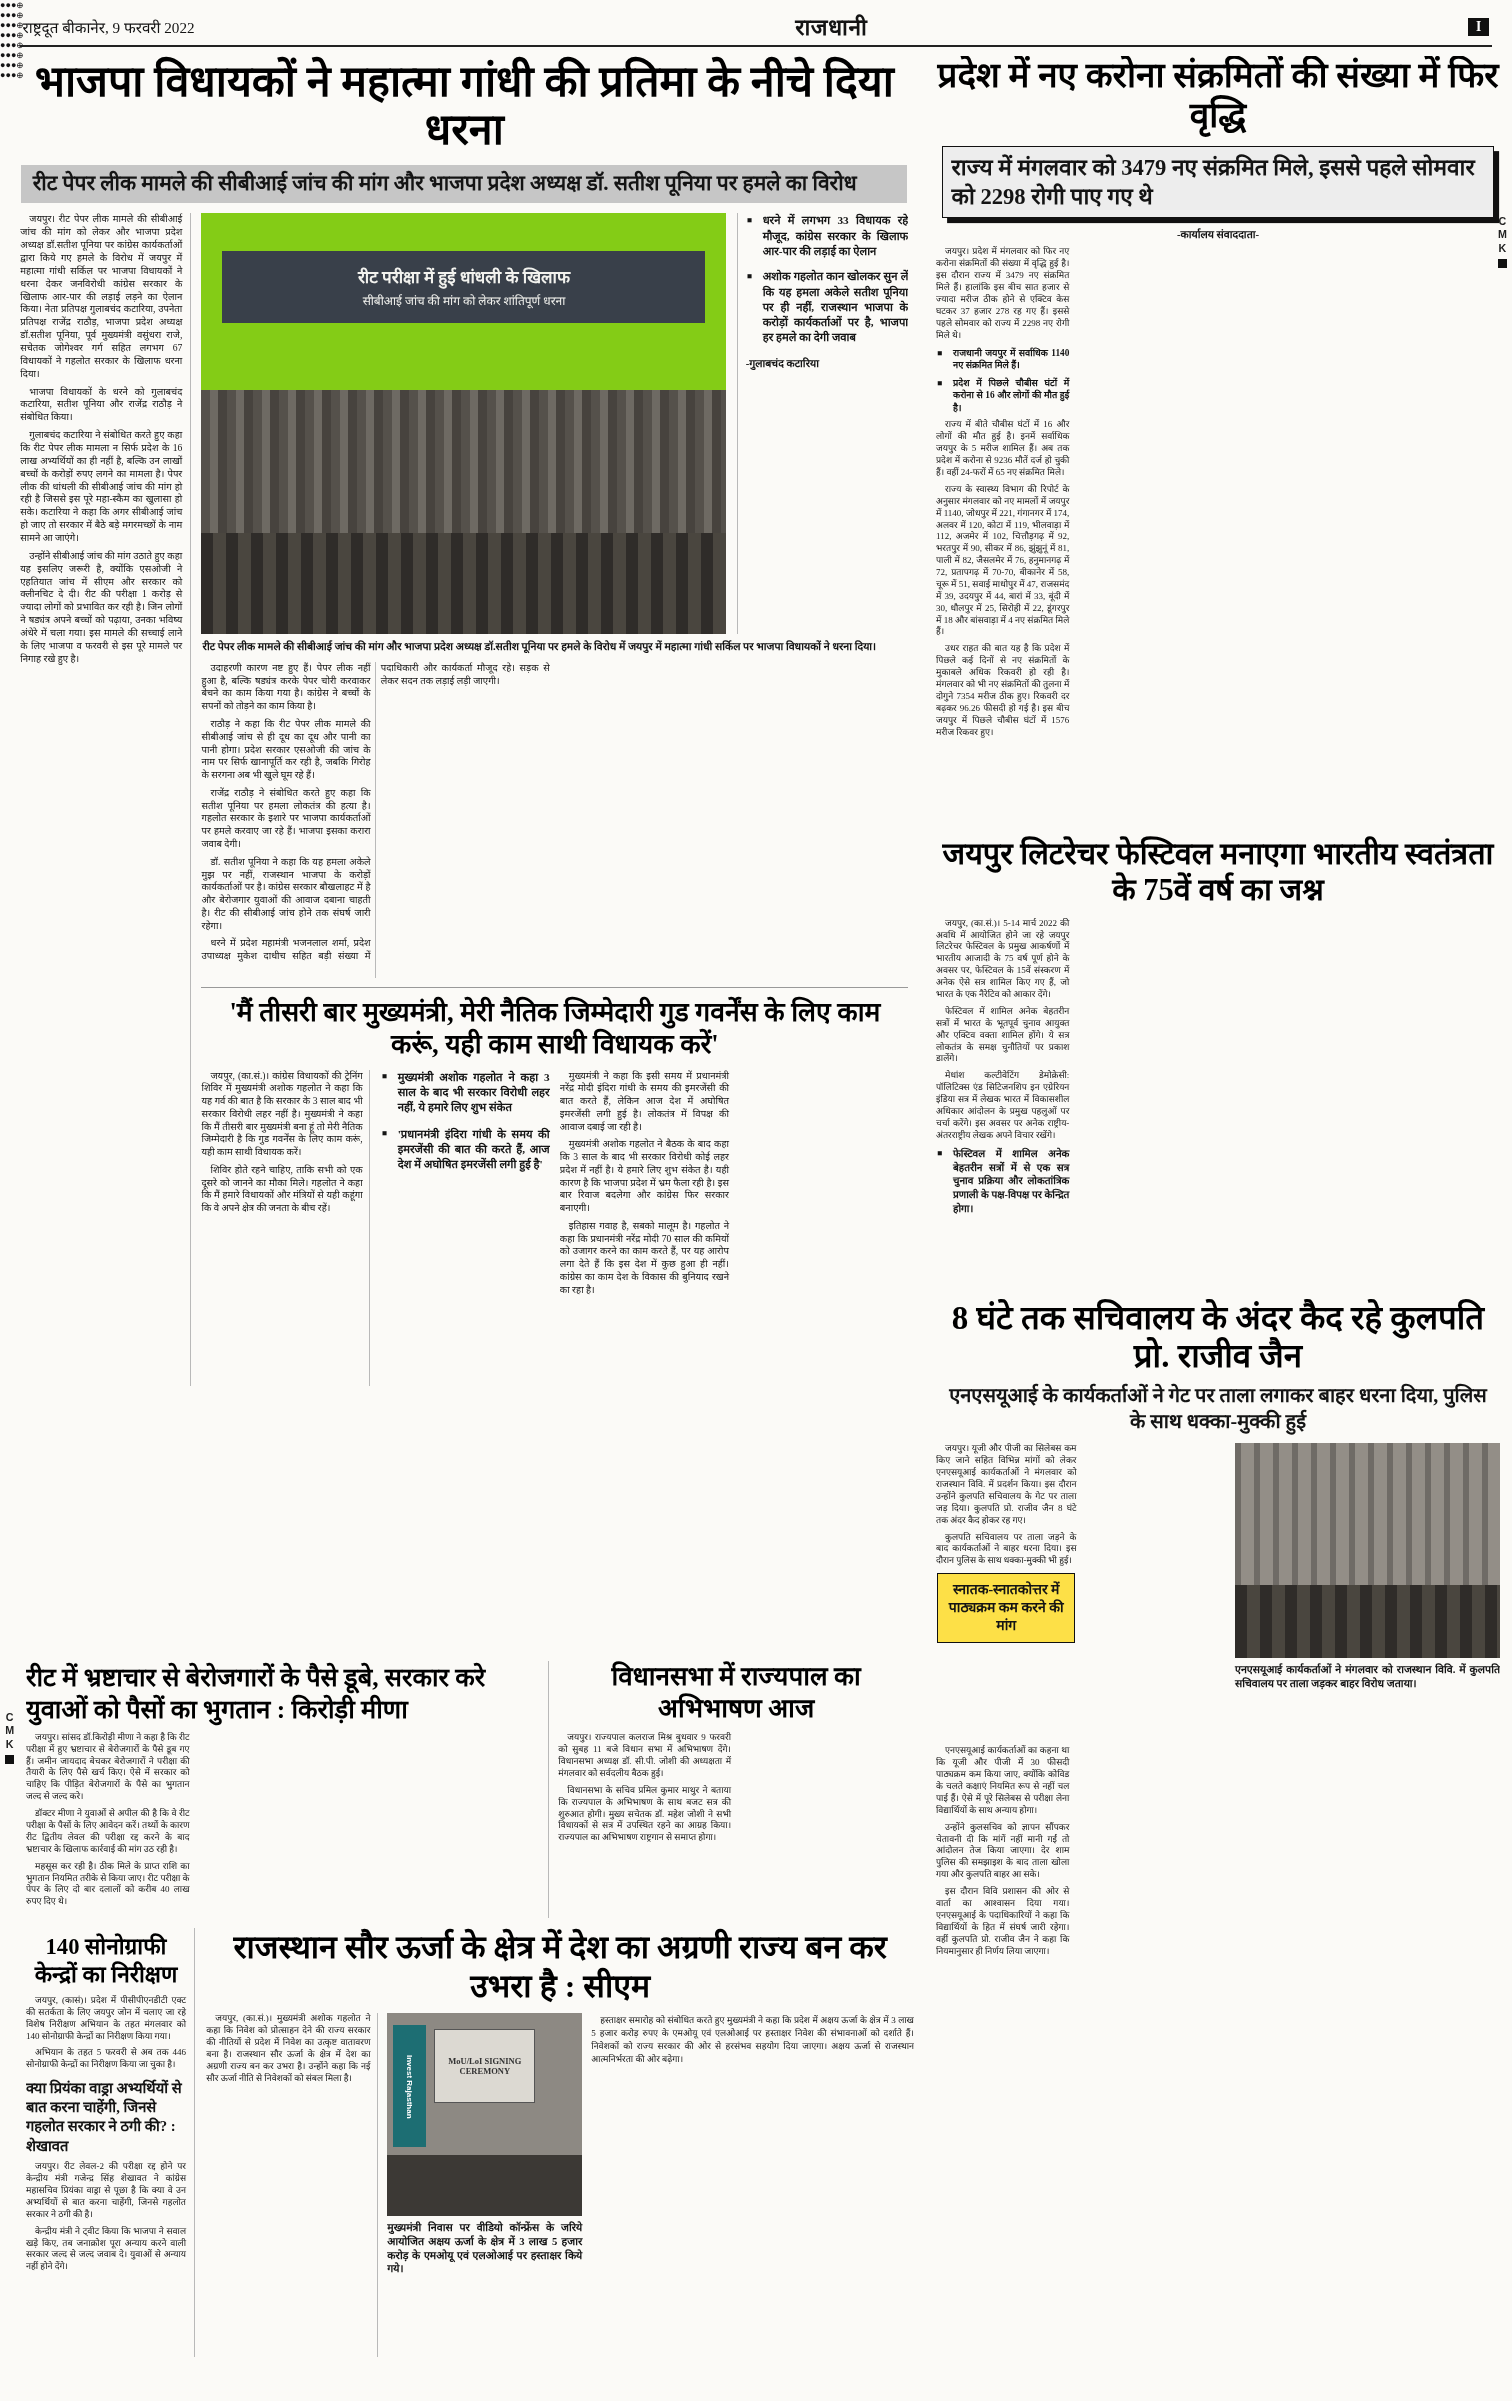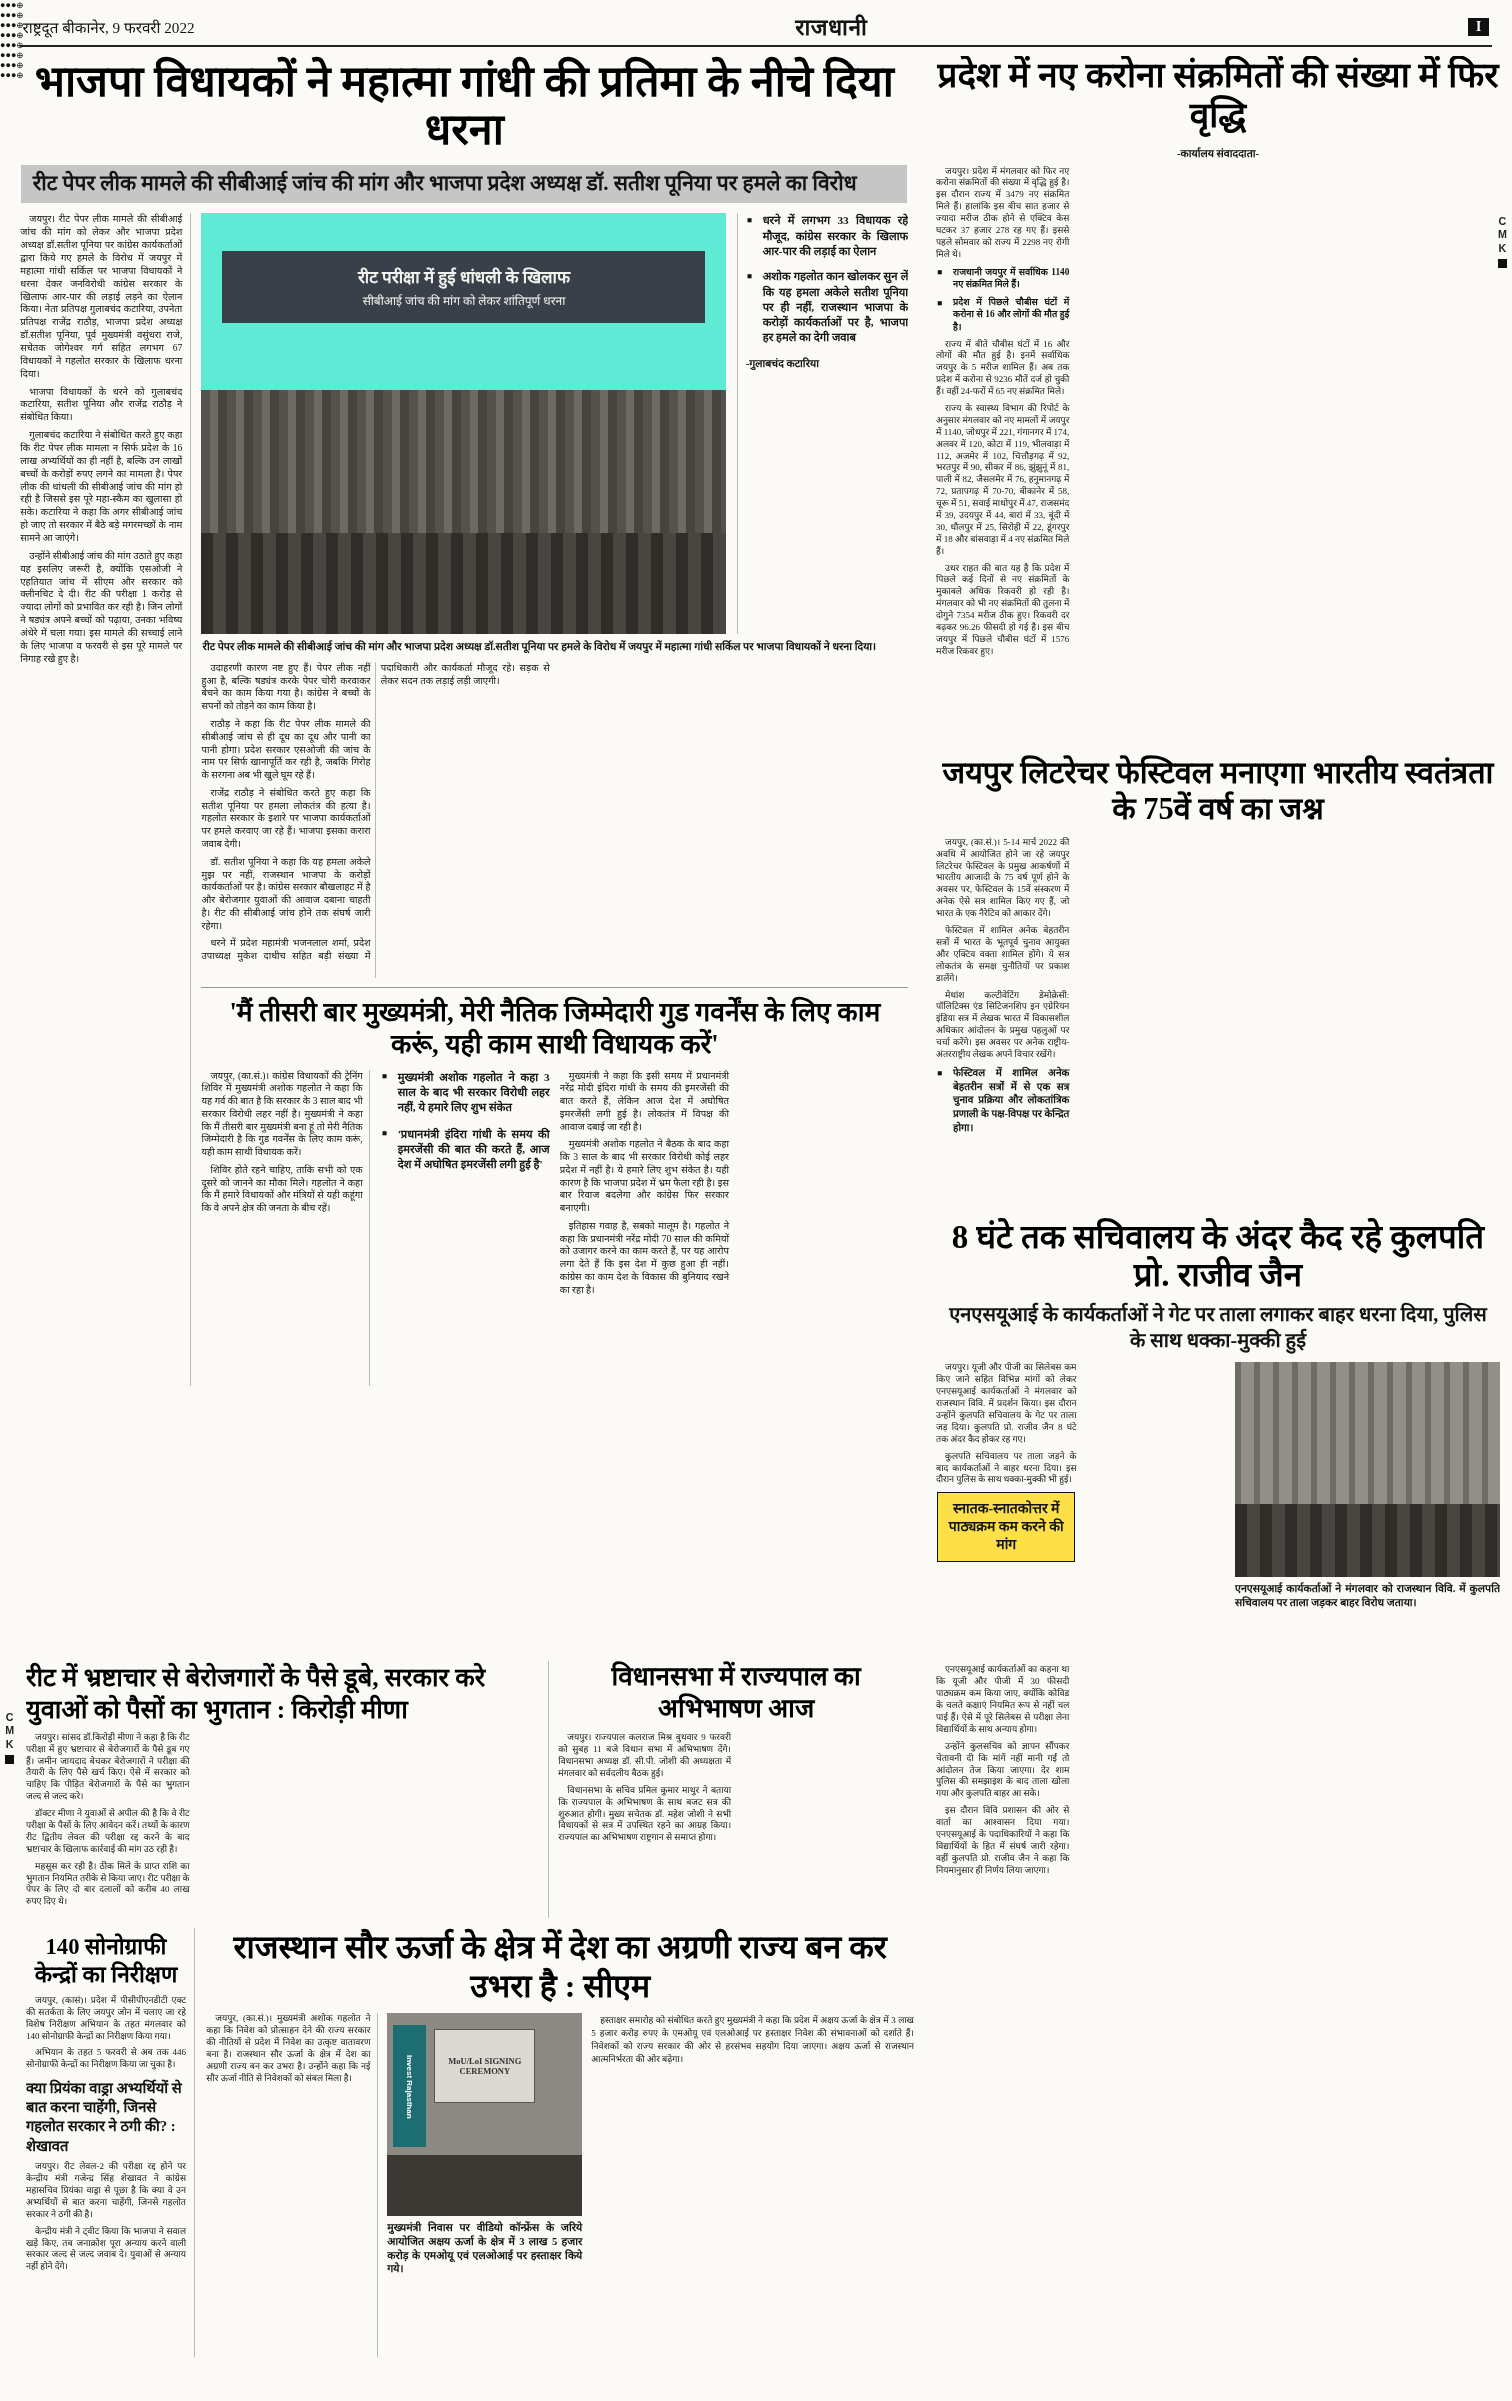--- a/index.html
+++ b/index.html
@@ -19,21 +19,21 @@
   .reg span{display:block;line-height:1.25;}
   .reg .sq{width:9px;height:9px;background:#111;margin:3.4px auto 0;}
   .reg-left{left:2.3px;top:1711px;}
   .reg-right{right:2.3px;top:215px;}
   
   .hl{font-weight:bold;color:#000;}
   .mc{column-gap:10.2px;column-rule:0.6px solid #b9b9b9;column-fill:auto;overflow:hidden;}
   .caption{font-weight:bold;font-size:10.7px;line-height:1.3;text-align:justify;}
   .sq p{font-weight:bold;text-indent:0;position:relative;padding-left:17px;line-height:1.35;}
   .sq p::before{content:"■";position:absolute;left:1.1px;top:1.7px;font-size:8.5px;}
-  .photo{position:relative;overflow:hidden;background:#5eead4;}
+  .photo{position:relative;overflow:hidden;background:#84cc16;}
   .photo .crowd{position:absolute;left:0;right:0;bottom:0;height:58%;
      background:repeating-linear-gradient(90deg,#55514b 0 9px,#6e6a63 9px 17px,#47433e 17px 26px);}
   .photo .crowd2{position:absolute;left:0;right:0;bottom:0;height:24%;
      background:repeating-linear-gradient(90deg,#2f2c29 0 12.4px,#4a463f 12.4px 25px);}
   .photo .banner{position:absolute;top:9%;left:4%;right:4%;height:17%;background:#39404a;color:#f2f2ee;
      display:flex;flex-direction:column;align-items:center;justify-content:center;font-weight:bold;text-align:center;}
   
   #colA{position:absolute;left:20.3px;top:56px;width:888px;height:1597px;overflow:hidden;}
   .hl-main{font-size:43px;line-height:1.12;text-align:center;margin:2.3px 5.6px 10.2px;}
   .subhead-bar{background:#c6c6c6;font-weight:bold;font-size:21px;line-height:1.3;padding:5.6px 11.3px;margin:0 1.1px 10.2px;}
@@ -195,20 +195,21 @@
         </div>
       </div>
     </div>
 
   </div>
 
   <div id="colB">
 
     <div class="art-gap">
       <div class="hl hl-corona">प्रदेश में नए करोना संक्रमितों की संख्या में फिर वृद्धि</div>
+      <div class="subbox">राज्य में मंगलवार को 3479 नए संक्रमित मिले, इससे पहले सोमवार को 2298 रोगी पाए गए थे</div>
       <div class="byline">-कार्यालय संवाददाता-</div>
       <div class="bodyCorona mc">
         <div>
             <p>जयपुर। प्रदेश में मंगलवार को फिर नए करोना संक्रमितों की संख्या में वृद्धि हुई है। इस दौरान राज्य में 3479 नए संक्रमित मिले हैं। हालांकि इस बीच सात हजार से ज्यादा मरीज ठीक होने से एक्टिव केस घटकर 37 हजार 278 रह गए हैं। इससे पहले सोमवार को राज्य में 2298 नए रोगी मिले थे।</p>
           </div>
         <div class="sq">
             <p>राजधानी जयपुर में सर्वाधिक 1140 नए संक्रमित मिले हैं।</p>
             <p>प्रदेश में पिछले चौबीस घंटों में करोना से 16 और लोगों की मौत हुई है।</p>
           </div>
         <div>

